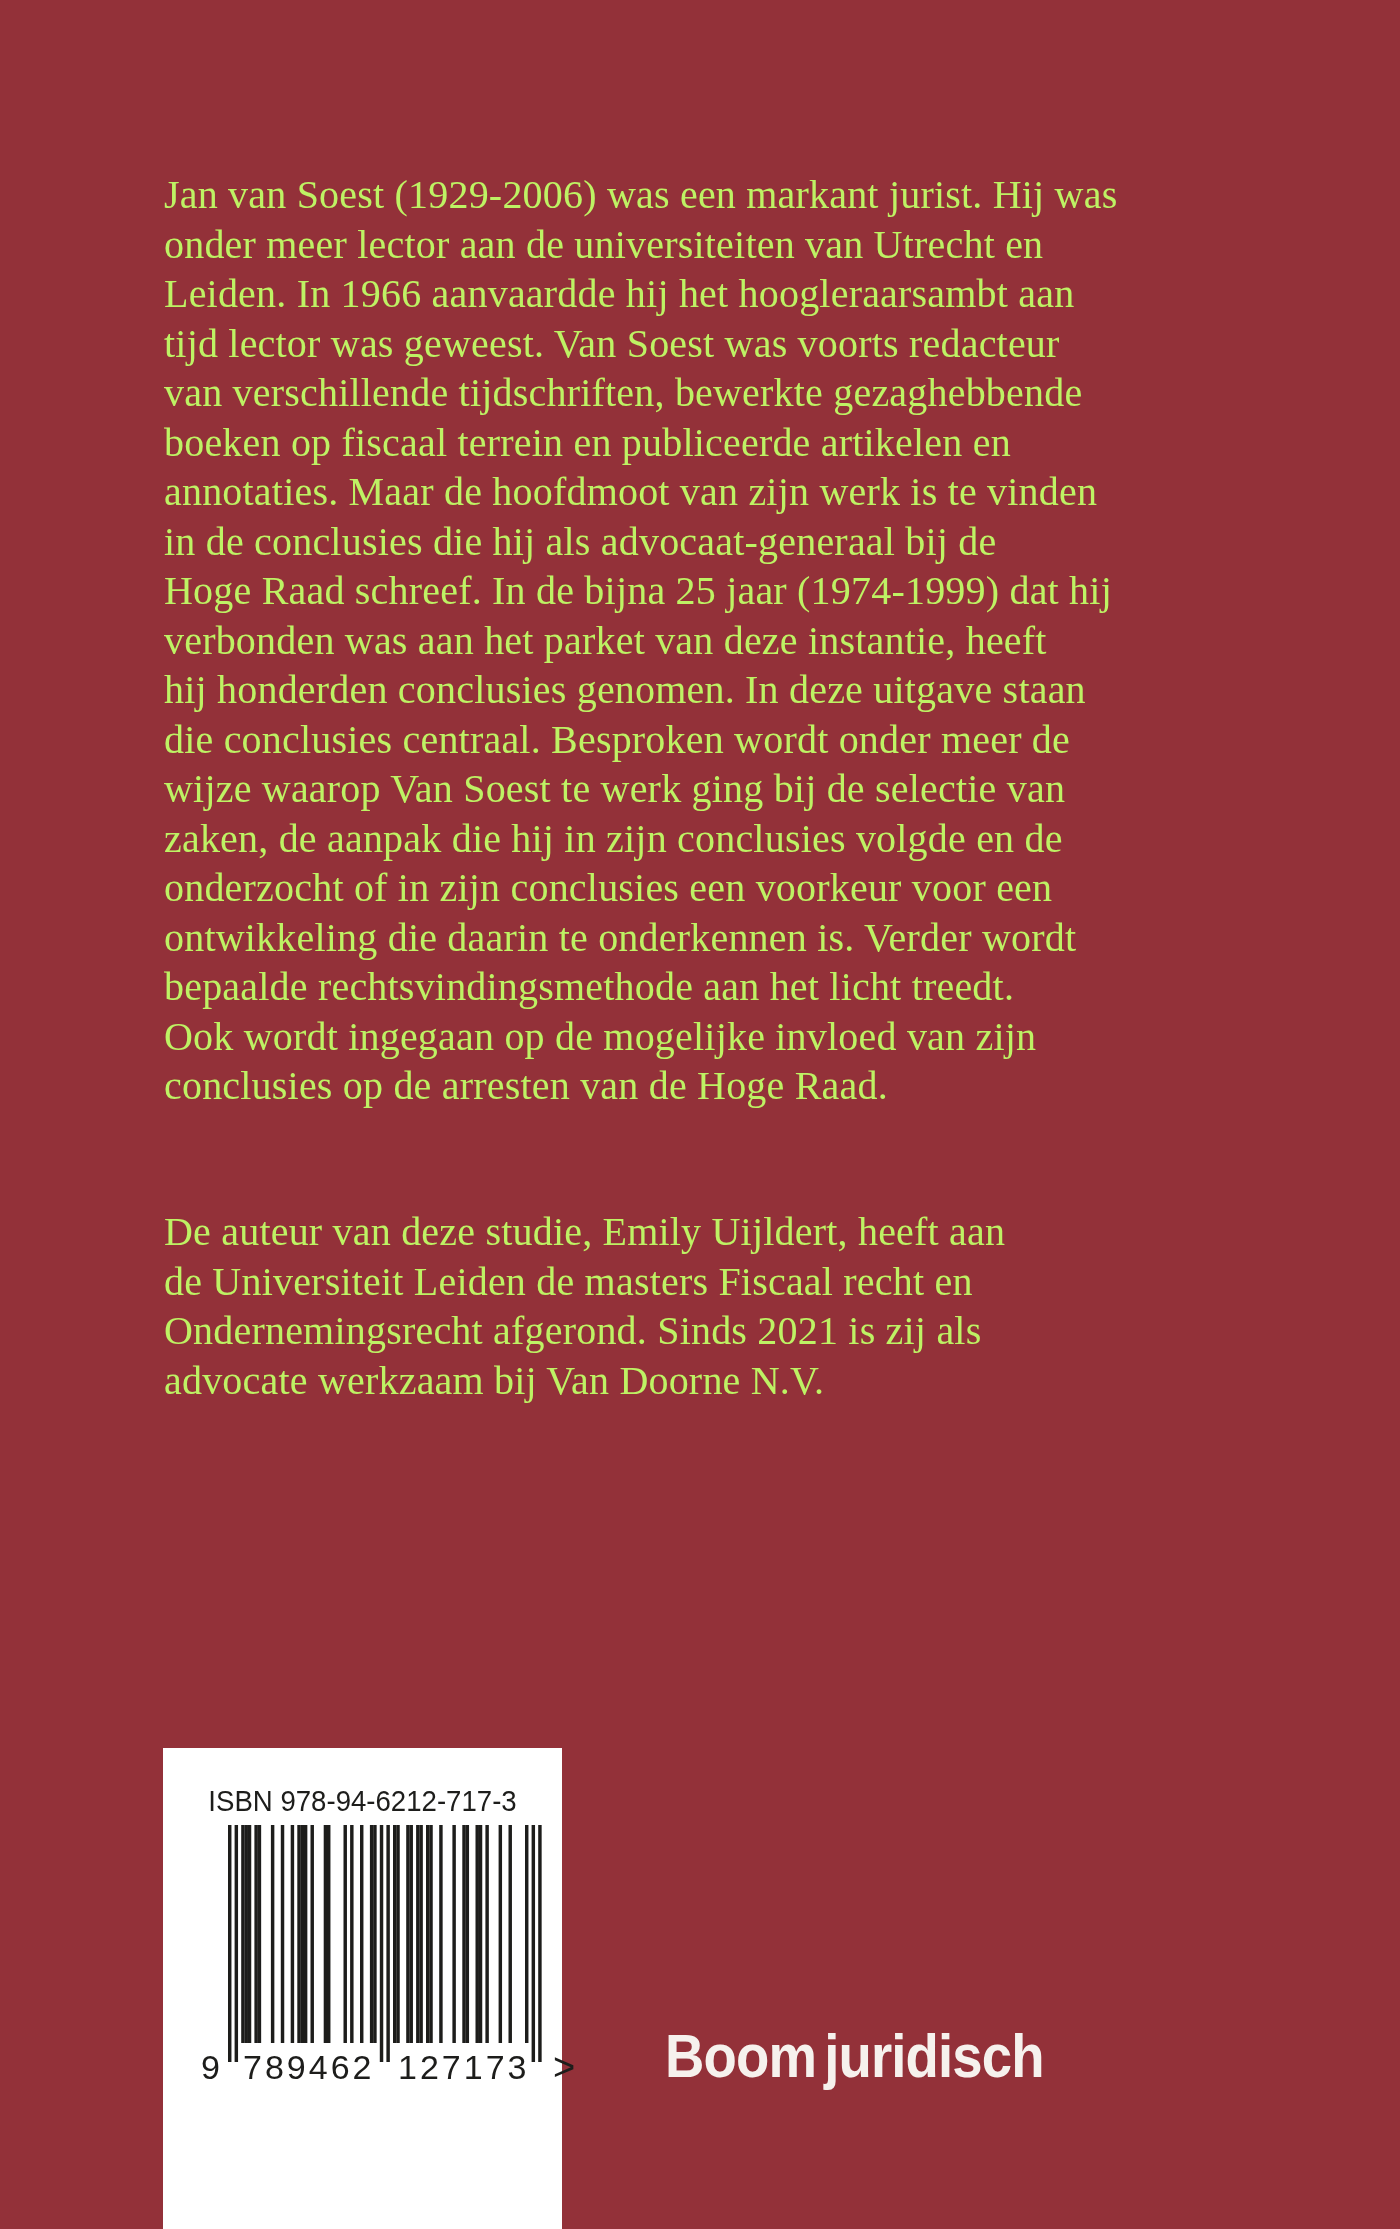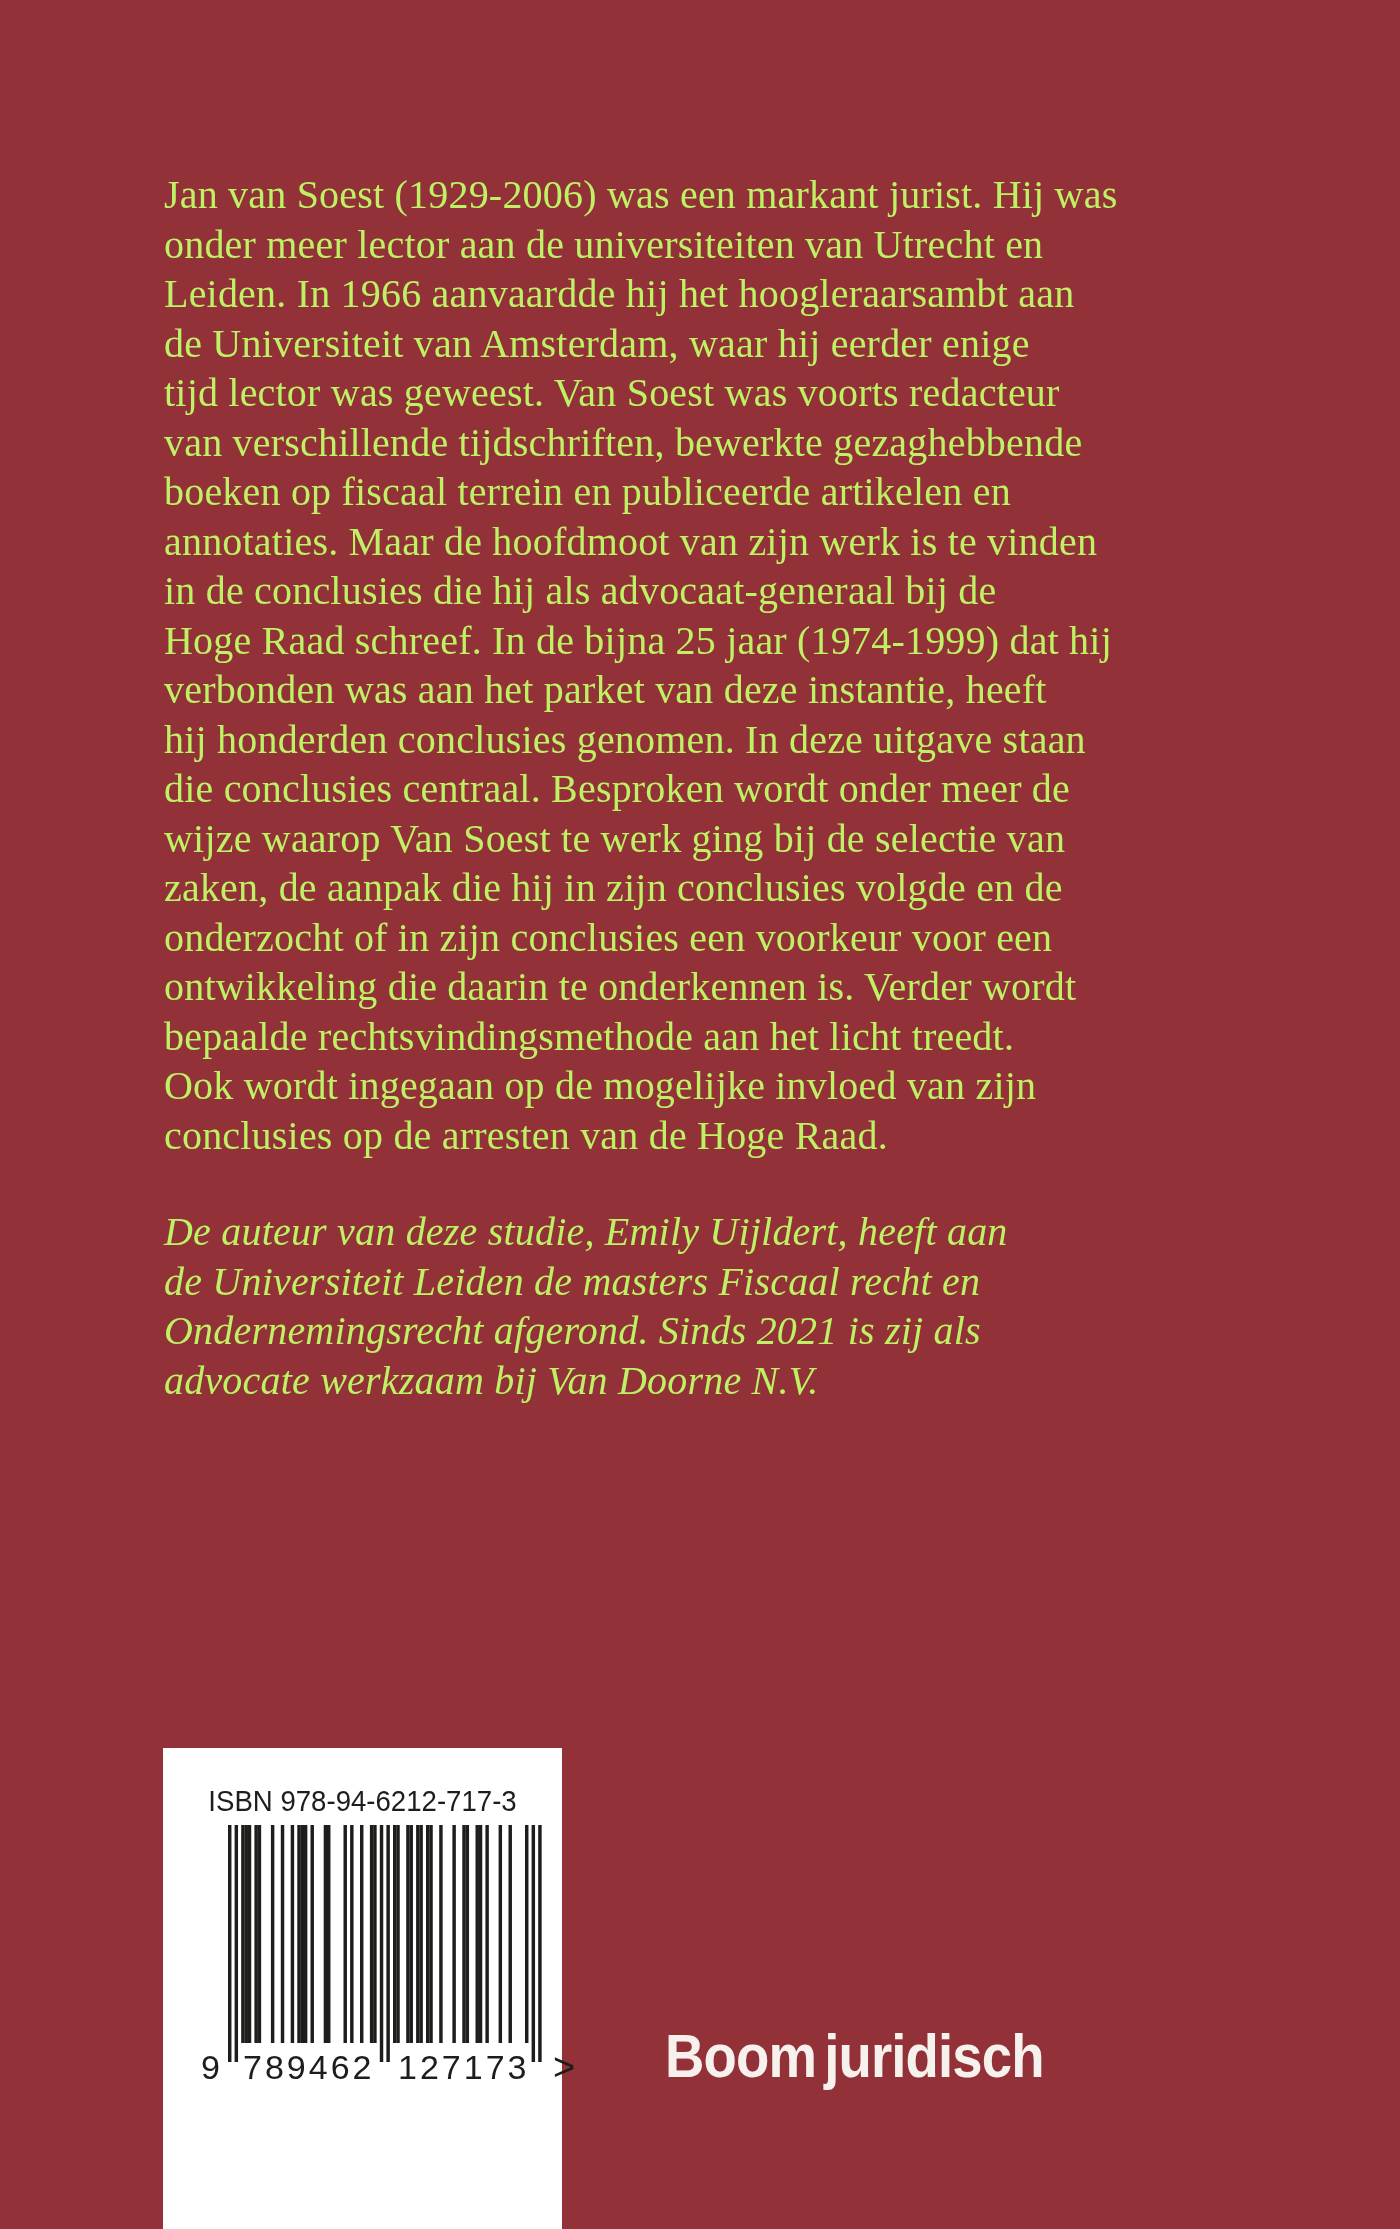--- a/index.html
+++ b/index.html
@@ -14,21 +14,21 @@
 
   .blurb, .author-note {
     position: absolute;
     left: 164px;
     color: #bef264;
     font-size: 40px;
     line-height: 49.5px;
     letter-spacing: 0.2px;
   }
   .blurb { top: 170px; }
-  .author-note { top: 1207px; font-style: italic; }
+  .author-note { top: 1207px; }
   .blurb div, .author-note div { white-space: nowrap; }
 
   .isbn-box {
     position: absolute;
     left: 163px; top: 1748px;
     width: 399px; height: 481px;
     background: #ffffff;
   }
   .isbn-label {
     position: absolute;
@@ -74,21 +74,20 @@
 </style>
 </head>
 <body>
 
 <div class="cover">
 
   <div class="blurb">
     <div>Jan van Soest (1929-2006) was een markant jurist. Hij was</div>
     <div>onder meer lector aan de universiteiten van Utrecht en</div>
     <div>Leiden. In 1966 aanvaardde hij het hoogleraarsambt aan</div>
-    <div>de Universiteit van Amsterdam, waar hij eerder enige</div>
     <div>tijd lector was geweest. Van Soest was voorts redacteur</div>
     <div>van verschillende tijdschriften, bewerkte gezaghebbende</div>
     <div>boeken op fiscaal terrein en publiceerde artikelen en</div>
     <div>annotaties. Maar de hoofdmoot van zijn werk is te vinden</div>
     <div>in de conclusies die hij als advocaat-generaal bij de</div>
     <div>Hoge Raad schreef. In de bijna 25 jaar (1974-1999) dat hij</div>
     <div>verbonden was aan het parket van deze instantie, heeft</div>
     <div>hij honderden conclusies genomen. In deze uitgave staan</div>
     <div>die conclusies centraal. Besproken wordt onder meer de</div>
     <div>wijze waarop Van Soest te werk ging bij de selectie van</div>

